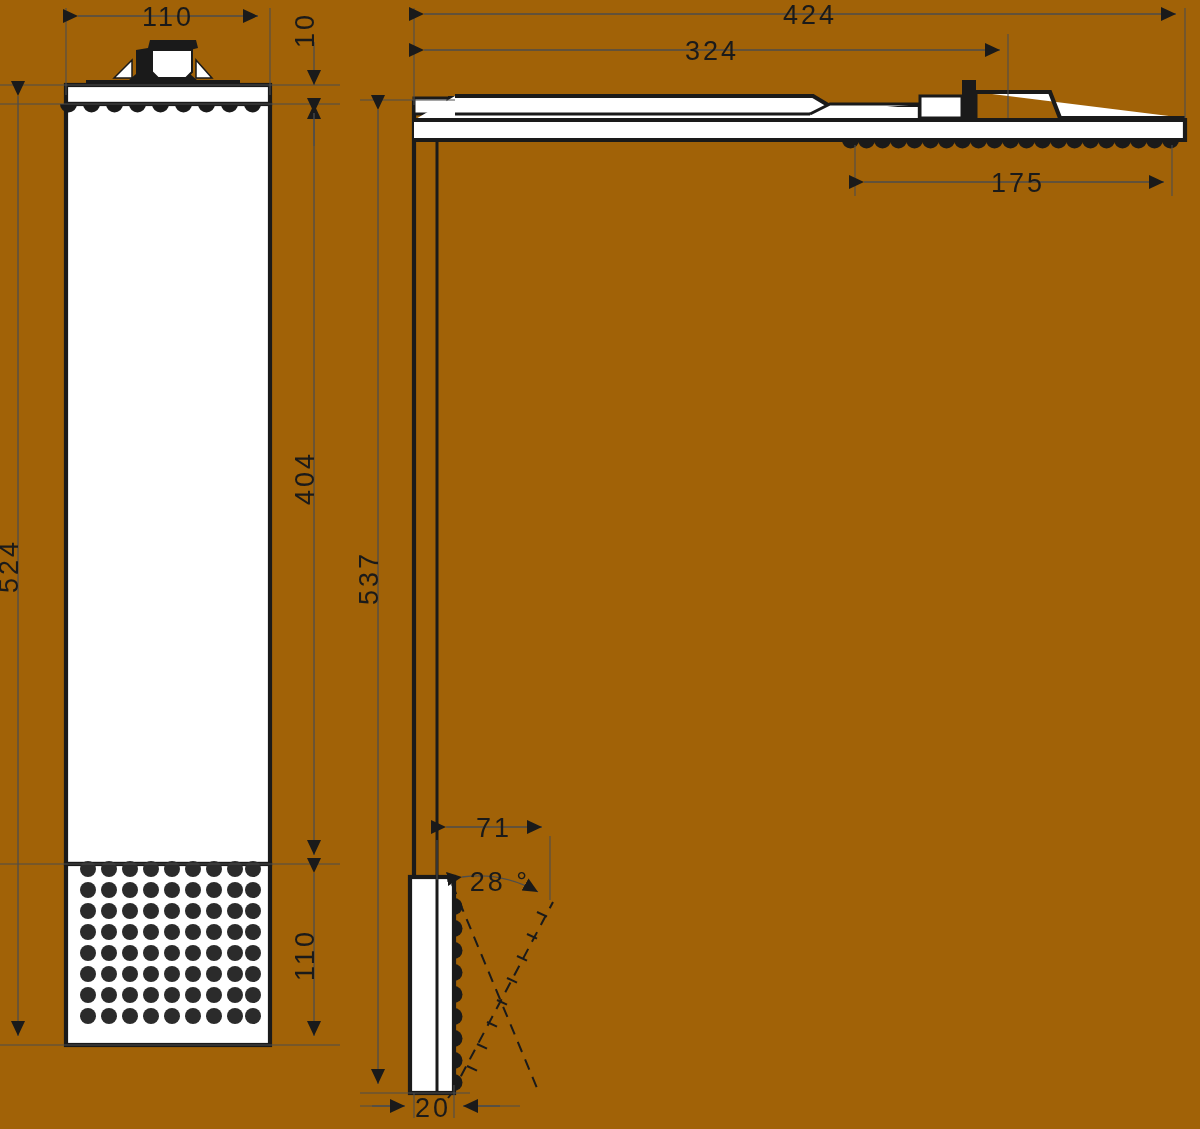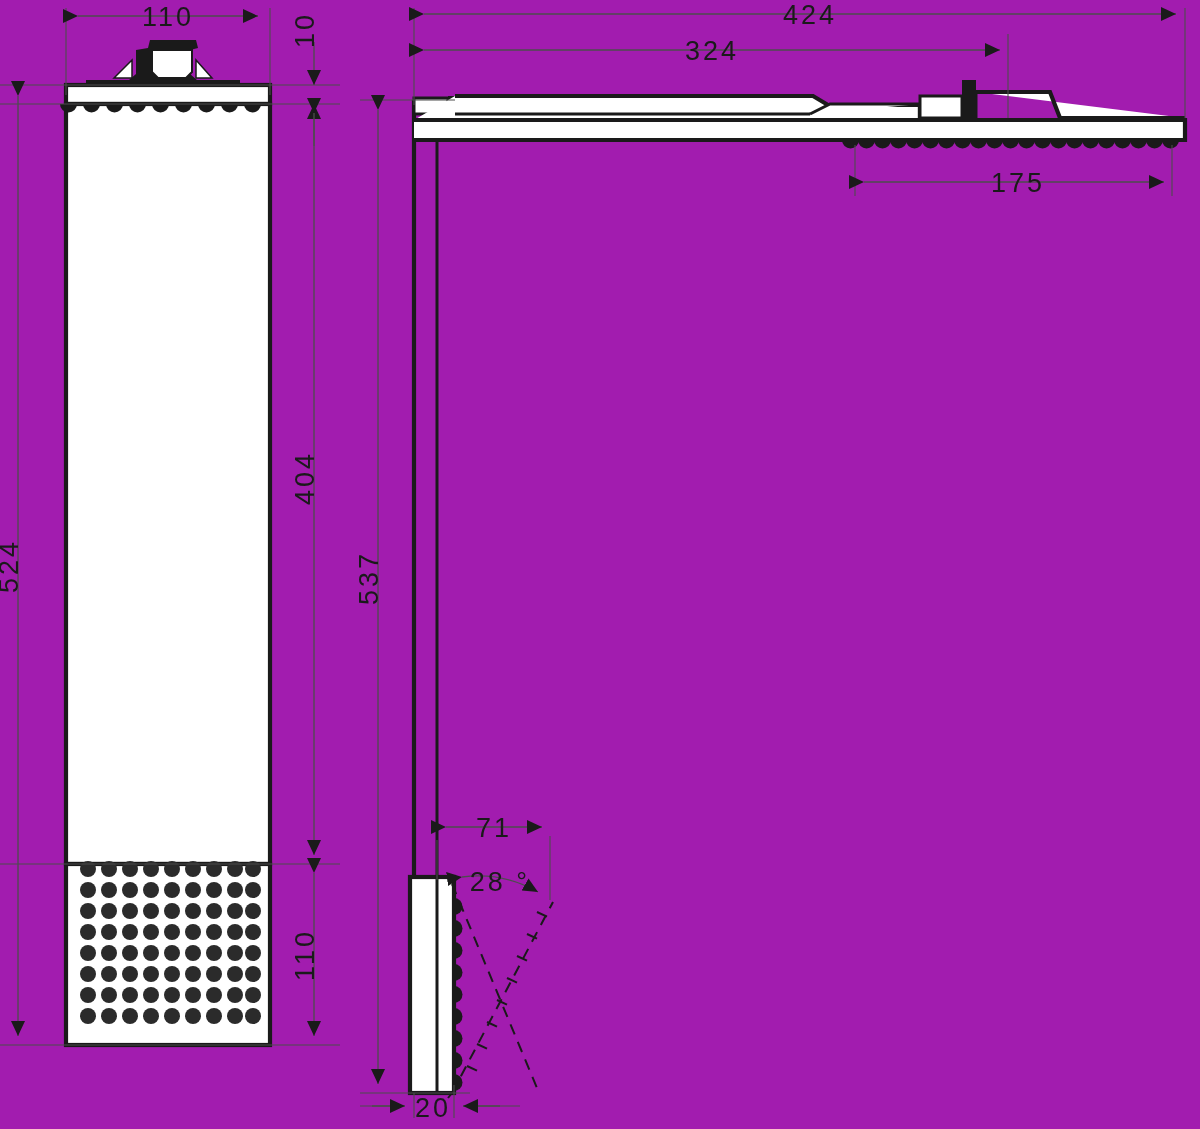--- a/index.html
+++ b/index.html
@@ -10,21 +10,21 @@
   body {
     width: 1200px;
     height: 1129px;
     font-family: "Liberation Sans", sans-serif;
     overflow: hidden;
   }
   #drawing-root {
     position: relative;
     width: 1200px;
     height: 1129px;
-    background: #a21caf;
+    background: #a16207;
   }
   svg#tech-drawing {
     display: block;
     width: 1200px;
     height: 1129px;
   }
   .dim-text {
     font-family: "Liberation Sans", sans-serif;
     font-size: 27px;
     fill: #1a1a1a;

